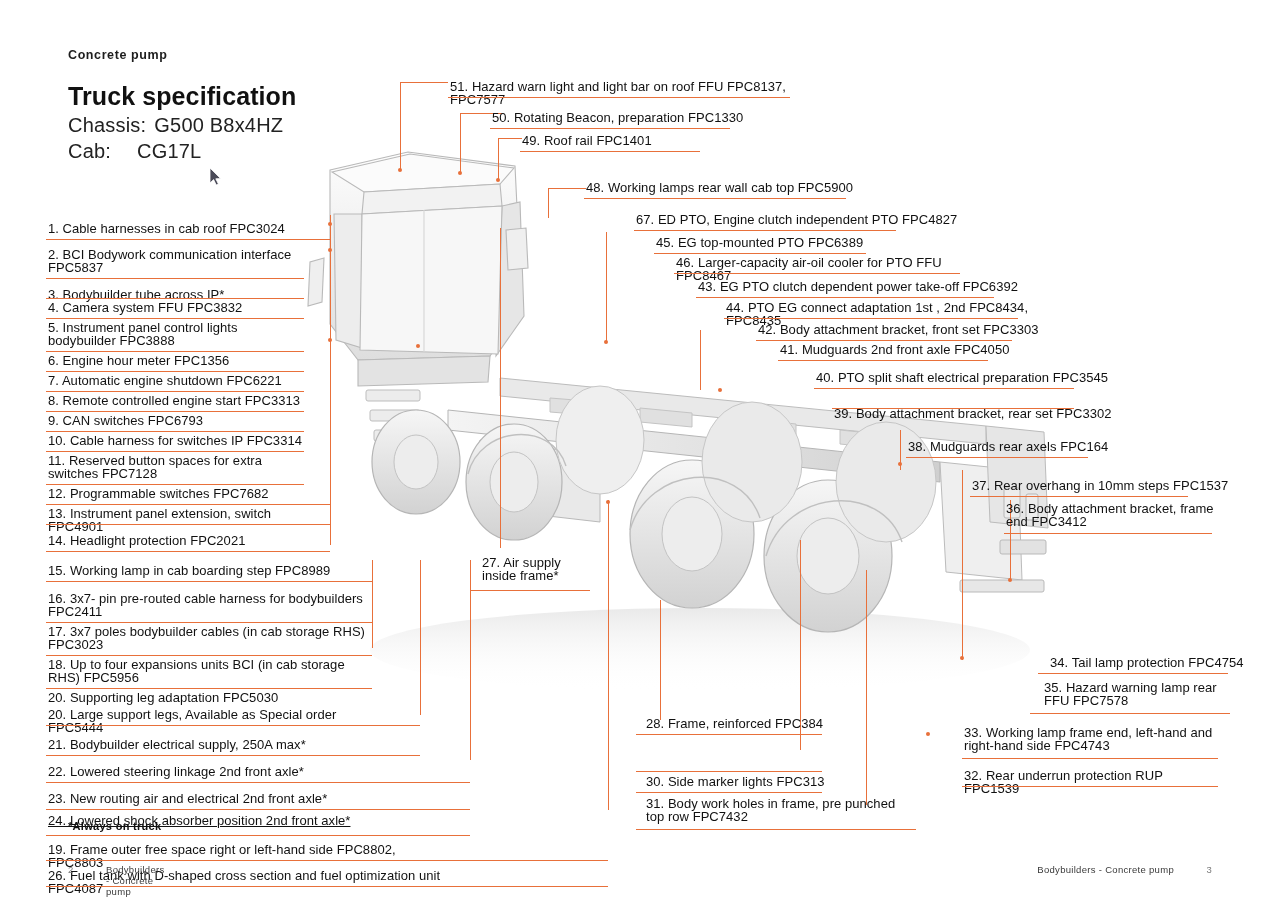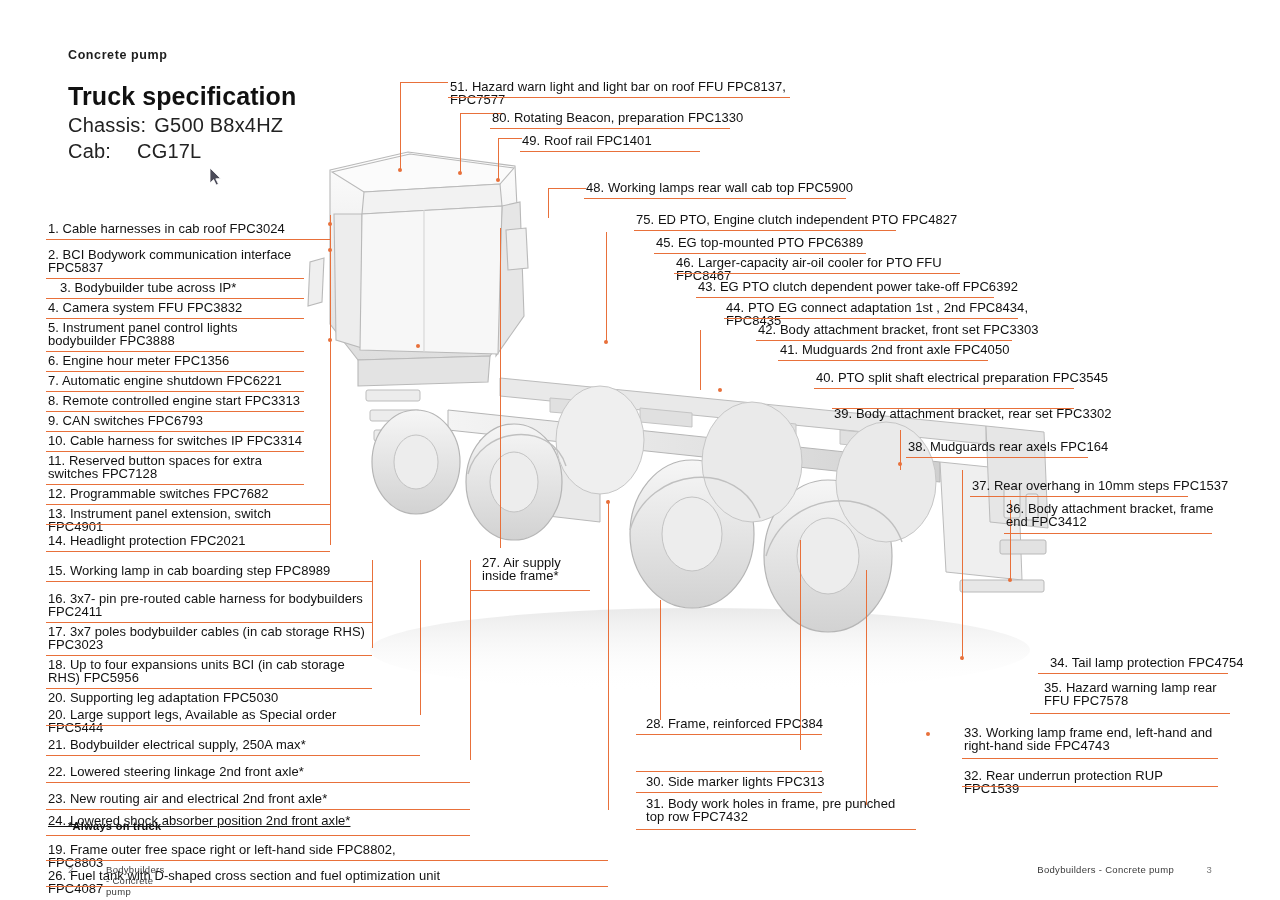--- a/index.html
+++ b/index.html
@@ -258,36 +258,36 @@
   <div class="dot" style="left:606px; top:500px;"></div>
   <div class="dot" style="left:960px; top:656px;"></div>
   <div class="dot" style="left:926px; top:732px;"></div>
 
   <div class="cal left" style="left:450px; top:80px; width:350px;">
     <span>51. Hazard warn light and light bar on roof FFU FPC8137, FPC7577</span>
   </div>
   <div class="rule" style="left:448px; top:97px; width:342px;"></div>
 
   <div class="cal left" style="left:492px; top:111px; width:300px;">
-    <span>80. Rotating Beacon, preparation FPC1330</span>
+    <span>50. Rotating Beacon, preparation FPC1330</span>
   </div>
   <div class="rule" style="left:490px; top:128px; width:240px;"></div>
 
   <div class="cal left" style="left:522px; top:134px; width:260px;">
     <span>49. Roof rail FPC1401</span>
   </div>
   <div class="rule" style="left:520px; top:151px; width:180px;"></div>
 
   <div class="cal left" style="left:586px; top:181px; width:320px;">
     <span>48. Working lamps rear wall cab top FPC5900</span>
   </div>
   <div class="rule" style="left:584px; top:198px; width:262px;"></div>
 
   <div class="cal left" style="left:636px; top:213px; width:330px;">
-    <span>75. ED PTO, Engine clutch independent PTO FPC4827</span>
+    <span>67. ED PTO, Engine clutch independent PTO FPC4827</span>
   </div>
   <div class="rule" style="left:634px; top:230px; width:262px;"></div>
 
   <div class="cal left" style="left:656px; top:236px; width:300px;">
     <span>45. EG top-mounted PTO FPC6389</span>
   </div>
   <div class="rule" style="left:654px; top:253px; width:212px;"></div>
 
   <div class="cal left" style="left:676px; top:256px; width:320px;">
     <span>46. Larger-capacity air-oil cooler for PTO FFU FPC8467</span>
@@ -342,21 +342,21 @@
   <div class="cal left" style="left:48px; top:222px; width:270px;">
     <span>1. Cable harnesses in cab roof FPC3024</span>
   </div>
   <div class="rule" style="left:46px; top:239px; width:284px;"></div>
 
   <div class="cal left" style="left:48px; top:248px; width:258px;">
     <span>2. BCI Bodywork communication interface FPC5837</span>
   </div>
   <div class="rule" style="left:46px; top:278px; width:258px;"></div>
 
-  <div class="cal left" style="left:48px; top:281px; width:258px;margin-left:12px;">
+  <div class="cal left" style="left:48px; top:288px; width:258px;">
     <span>3. Bodybuilder tube across IP*</span>
   </div>
   <div class="rule" style="left:46px; top:298px; width:258px;"></div>
 
   <div class="cal left" style="left:48px; top:301px; width:258px;">
     <span>4. Camera system FFU FPC3832</span>
   </div>
   <div class="rule" style="left:46px; top:318px; width:258px;"></div>
 
   <div class="cal left" style="left:48px; top:321px; width:258px;">

